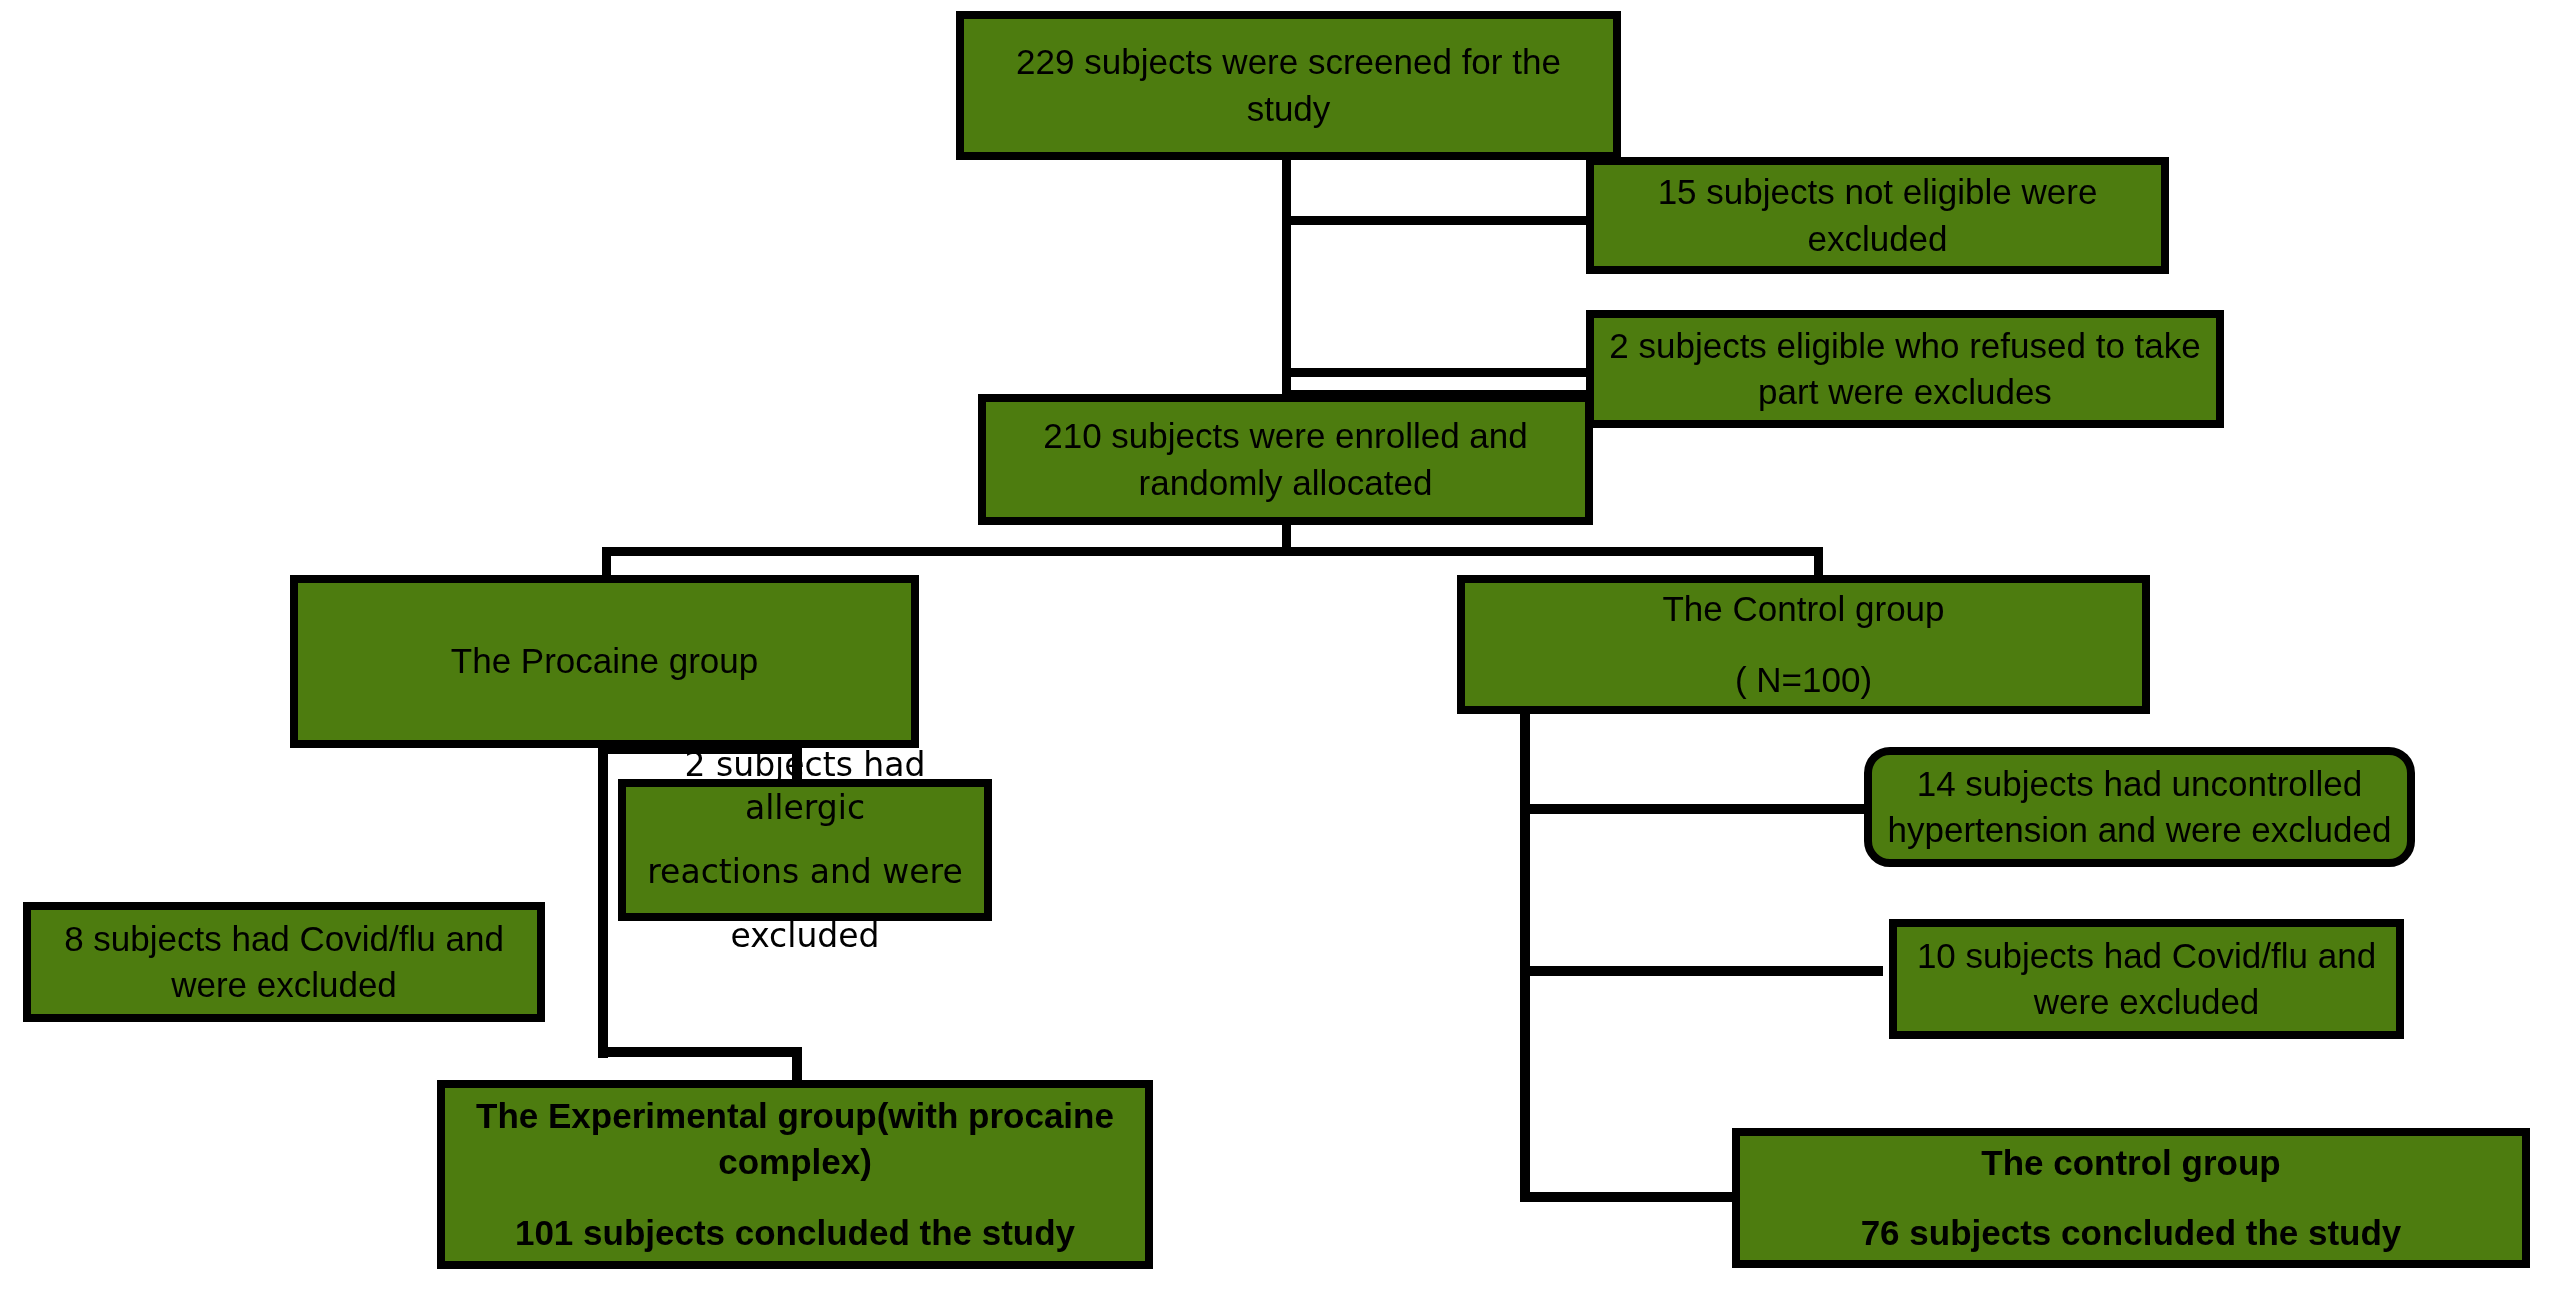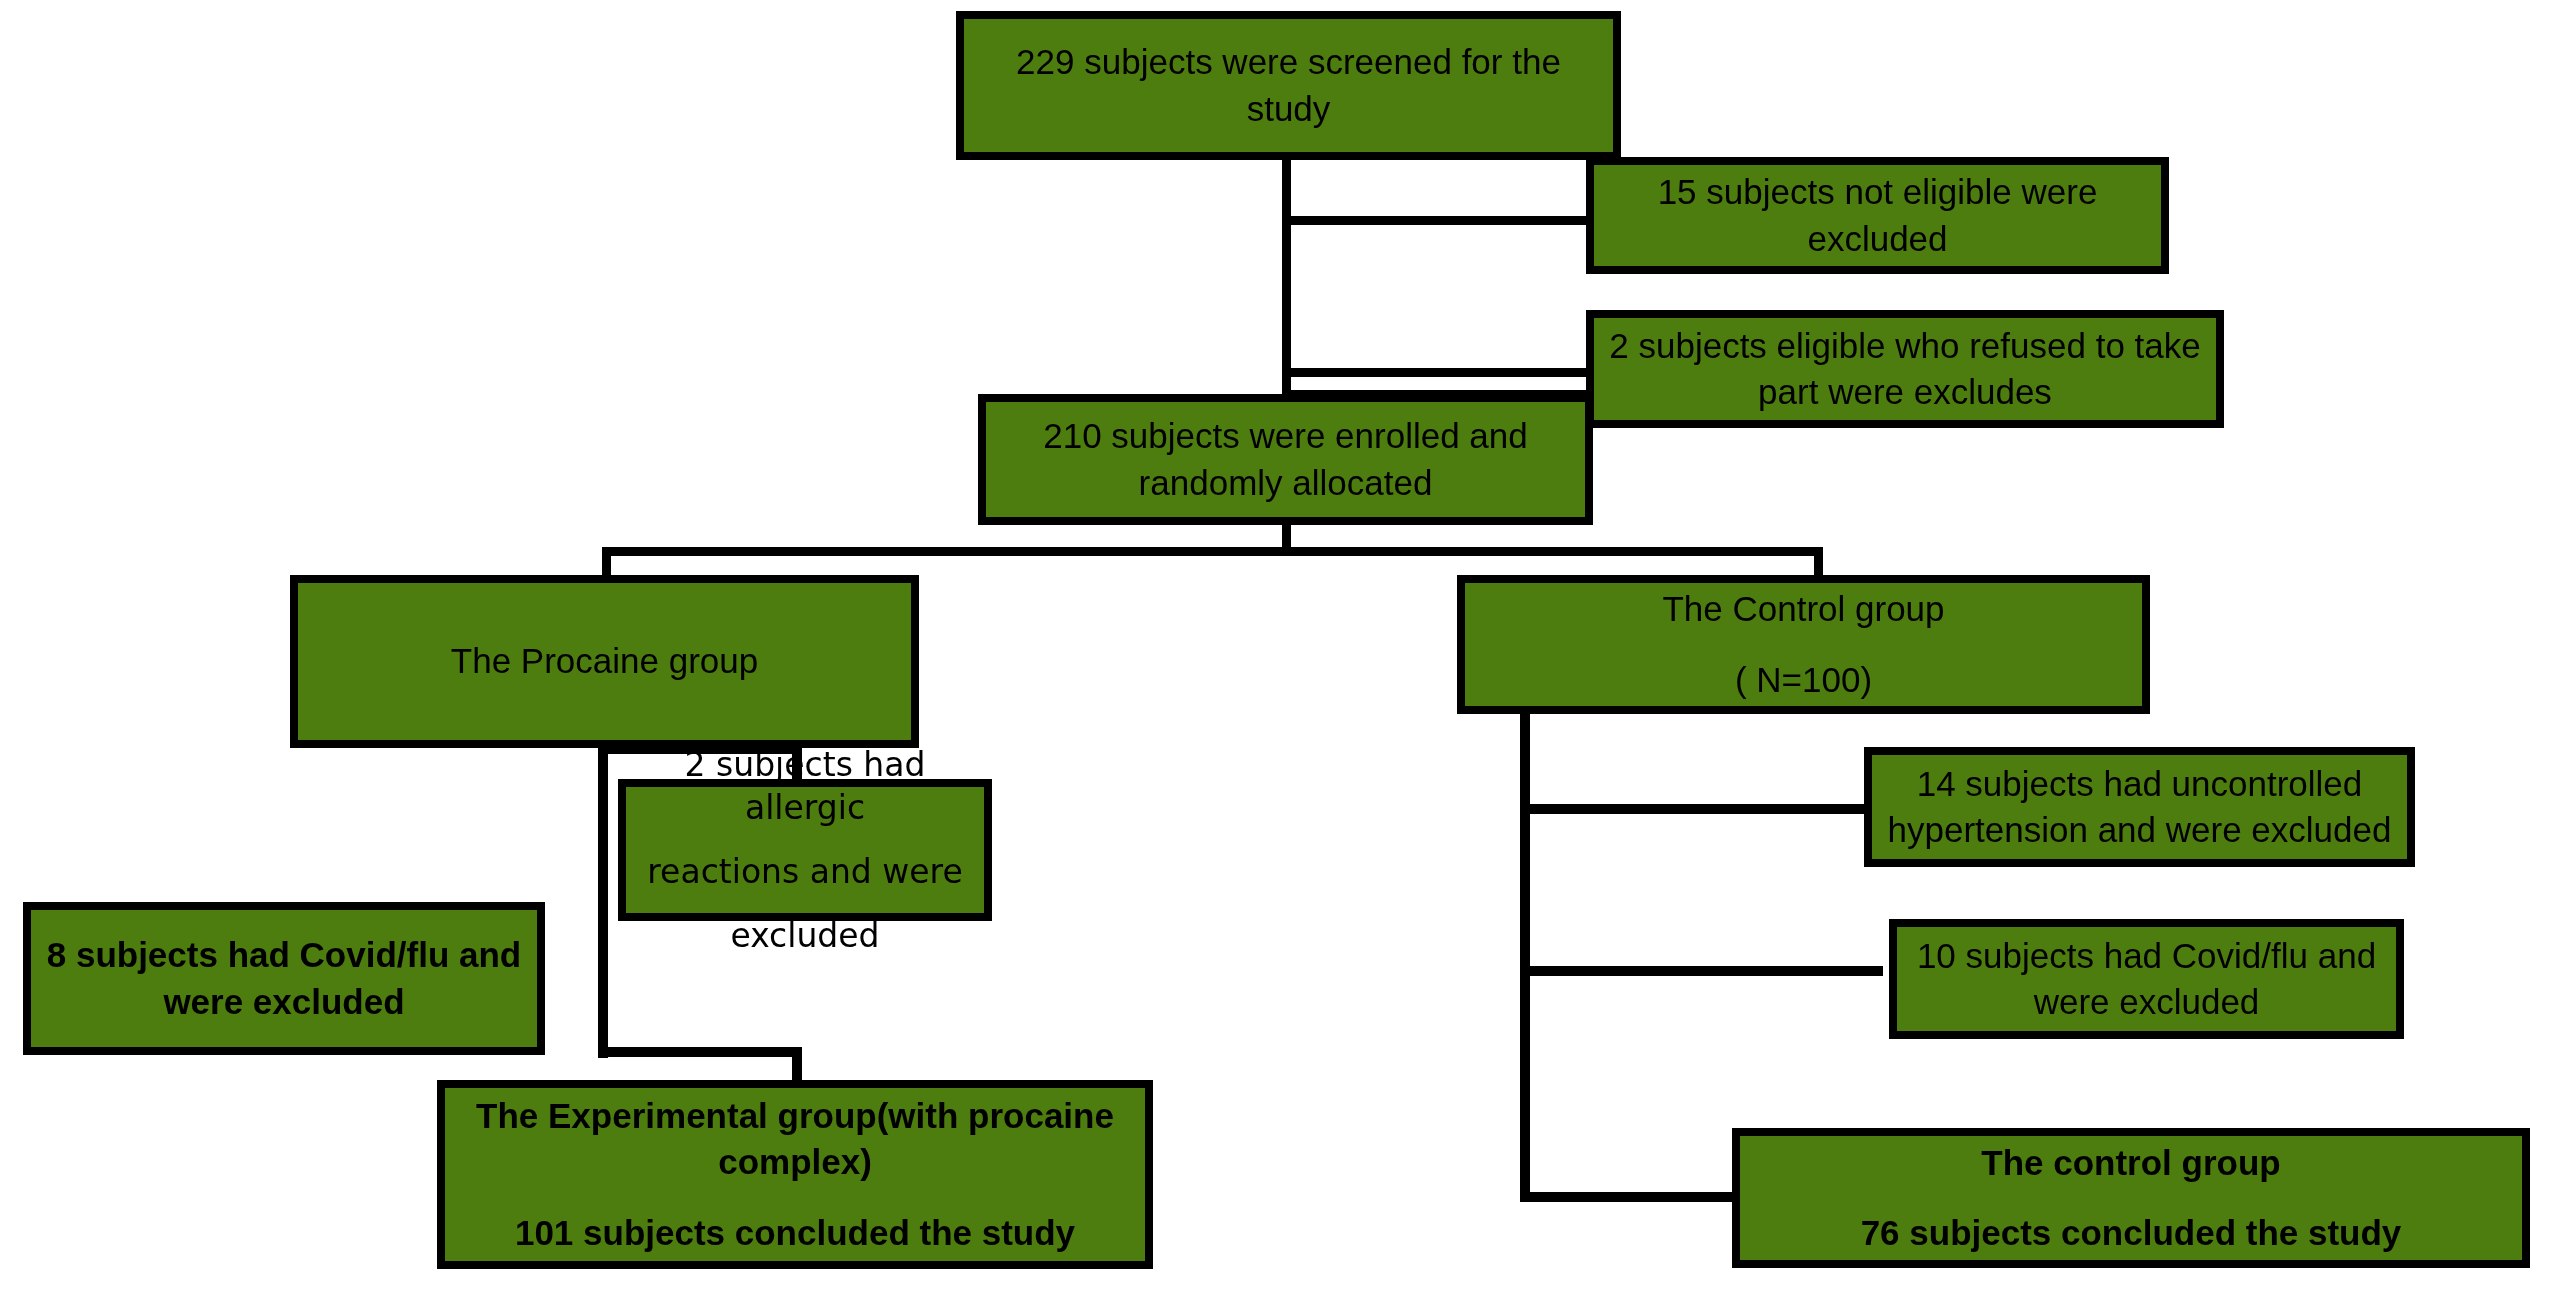--- a/index.html
+++ b/index.html
@@ -104,26 +104,26 @@
     <span class="line">The Control group</span>
     <span class="line">( N=100)</span>
   </div>
 
   <div class="box narrow" style="left:618px; top:779px; width:374px; height:142px;">
     <span class="line">2 subjects had allergic</span>
     <span class="line">reactions and were</span>
     <span class="line">excluded</span>
   </div>
 
-  <div class="box" style="left:23px; top:902px; width:522px; height:153px;font-weight:bold;">
+  <div class="box" style="left:23px; top:902px; width:522px; height:120px;">
     <span class="line">8 subjects had Covid/flu and</span>
     <span class="line">were excluded</span>
   </div>
 
-  <div class="box" style="left:1864px; top:747px; width:551px; height:120px;">
+  <div class="box" style="left:1864px; top:747px; width:551px; height:120px;border-radius:26px;">
     <span class="line">14 subjects had uncontrolled</span>
     <span class="line">hypertension and were excluded</span>
   </div>
 
   <div class="box" style="left:1889px; top:919px; width:515px; height:120px;">
     <span class="line">10 subjects had Covid/flu and</span>
     <span class="line">were excluded</span>
   </div>
 
   <div class="box bold tall-gap" style="left:437px; top:1080px; width:716px; height:189px;">

